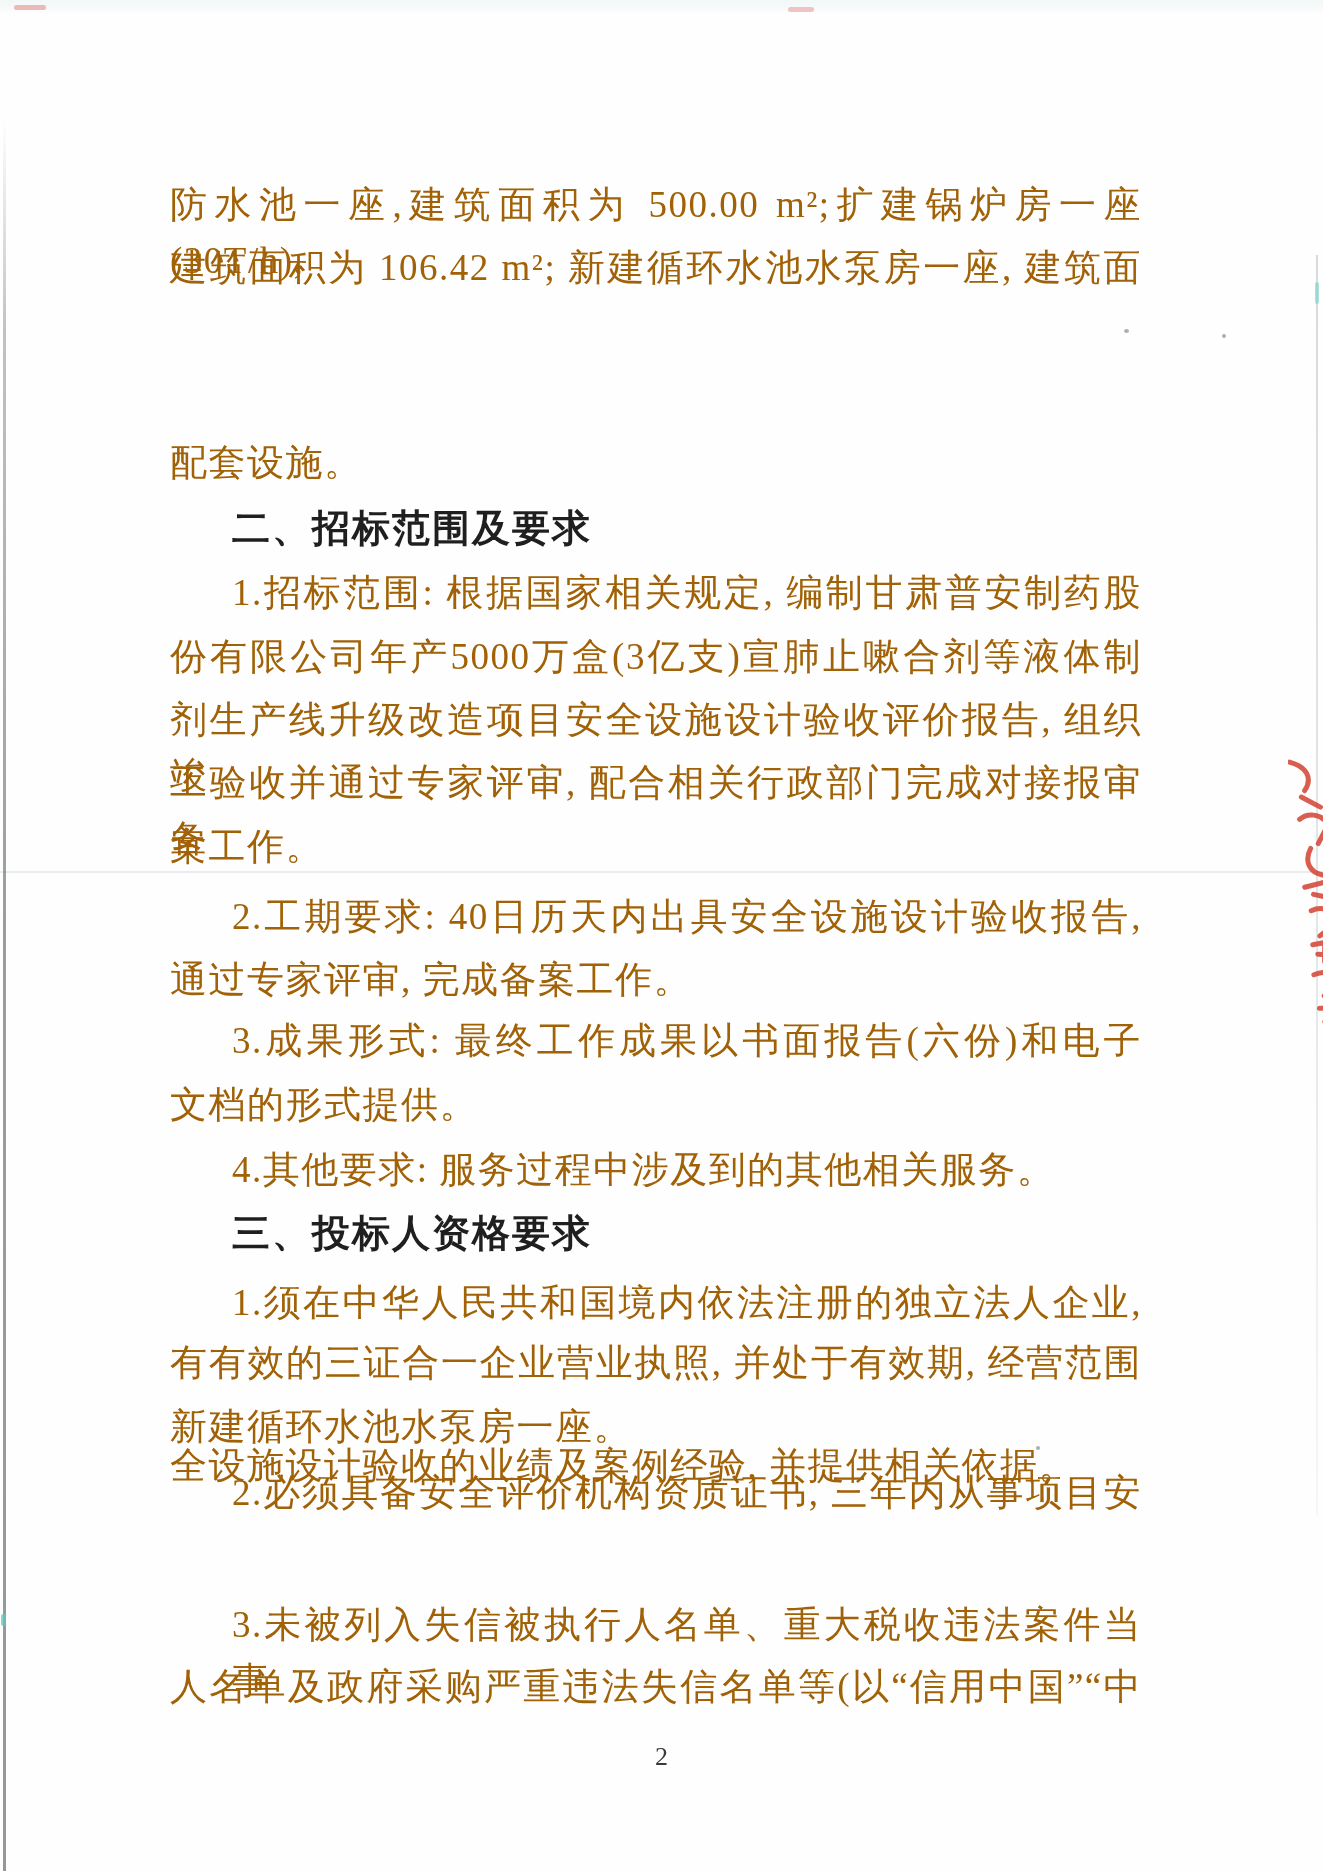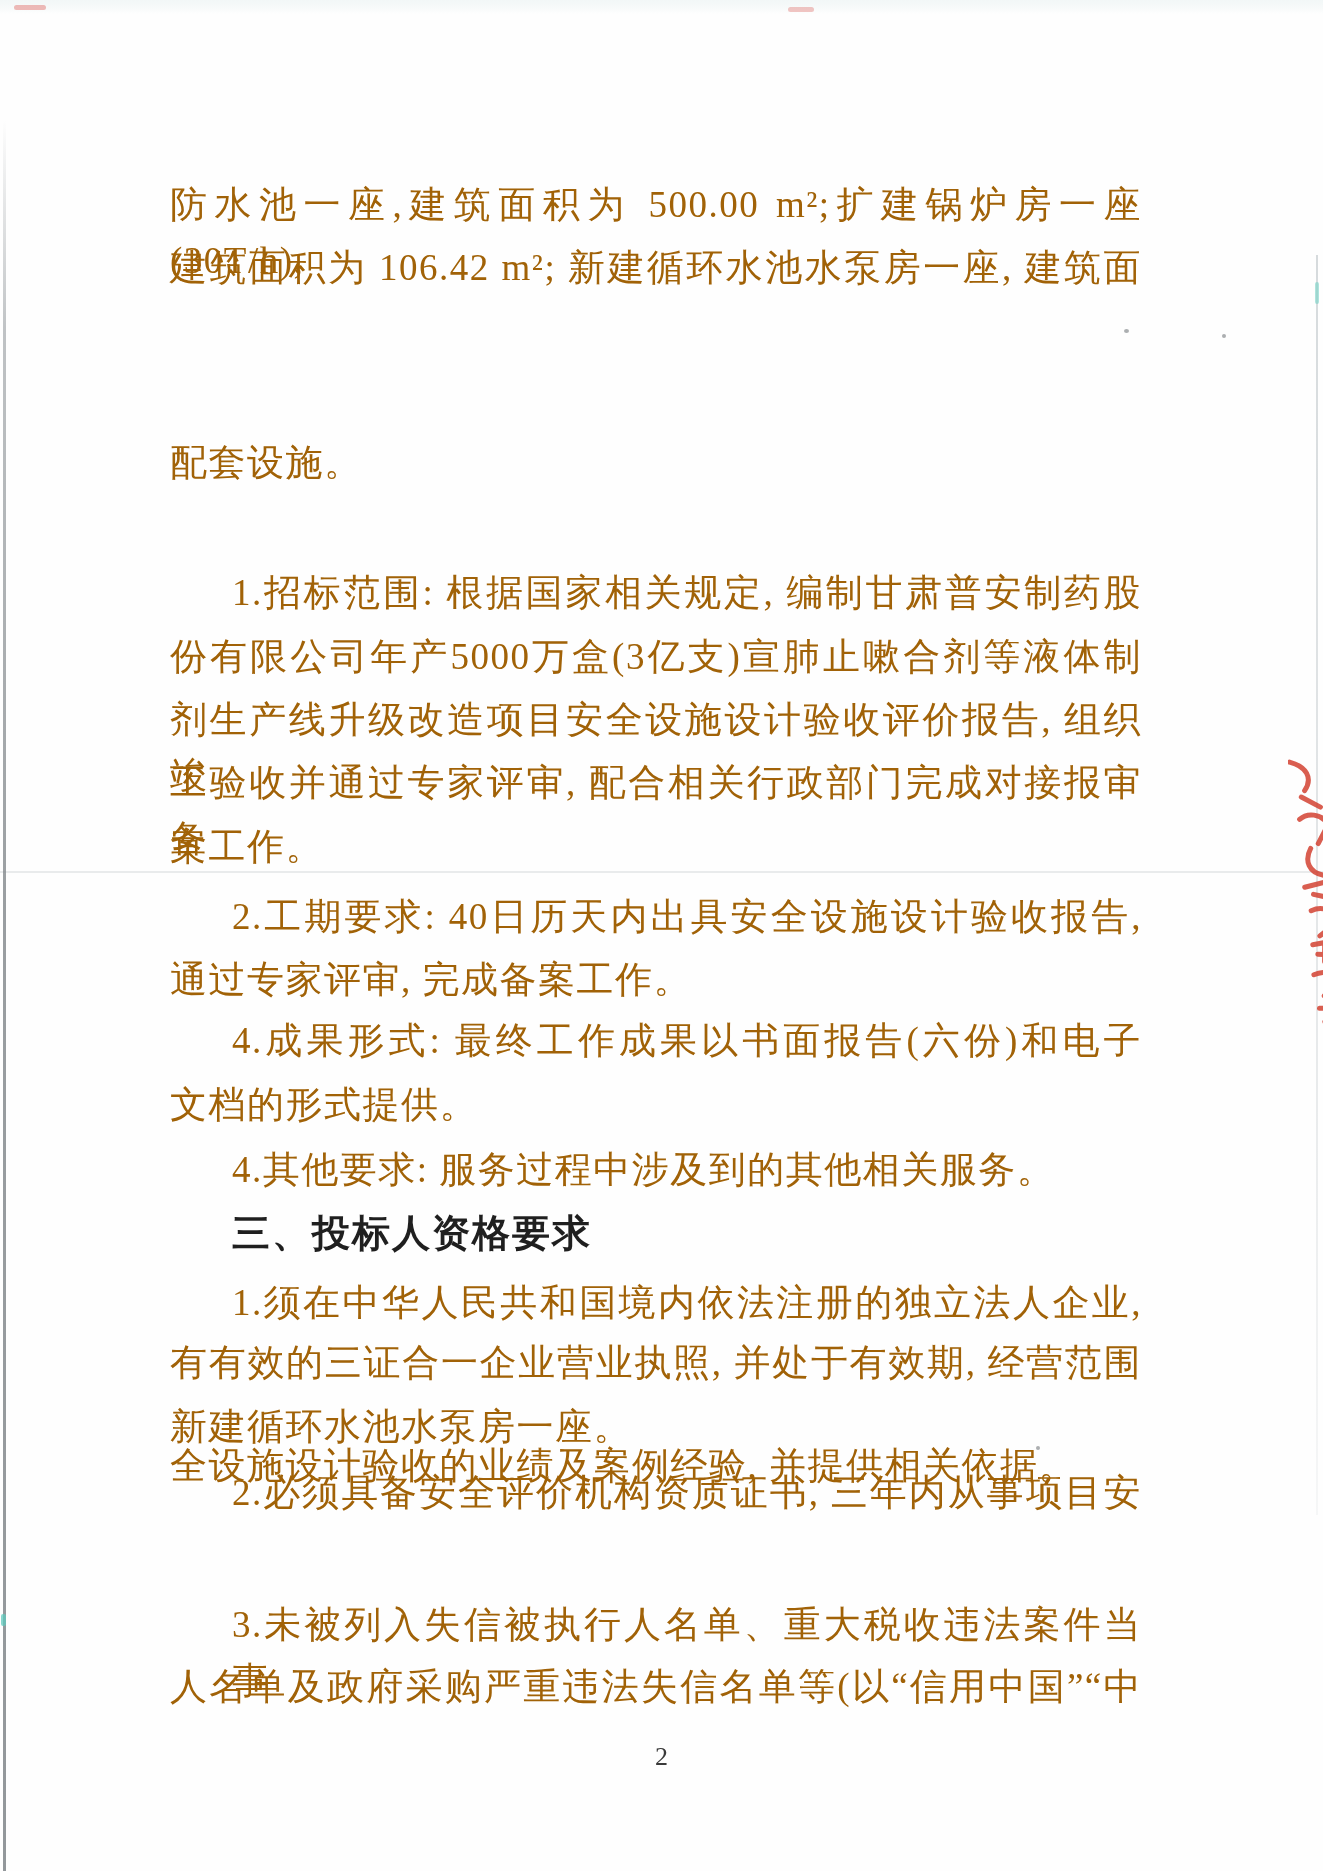--- a/index.html
+++ b/index.html
@@ -82,28 +82,29 @@
   <div class="teal-tick-right"></div>
   <div class="red-mark m1"></div>
   <div class="red-mark m2"></div>
   <div class="speck s1"></div>
   <div class="speck s2"></div>
   <div class="speck s3"></div>
 
   <div class="line just" style="top:177px">防水池一座,建筑面积为 500.00 m²;扩建锅炉房一座(30T/h),</div>
   <div class="line just" style="top:240px">建筑面积为 106.42 m²; 新建循环水池水泵房一座, 建筑面</div>
   <div class="line" style="top:435px">配套设施。</div>
+  <div class="line heading ind" style="top:500px">二、招标范围及要求</div>
   <div class="line just ind" style="top:565px">1.招标范围: 根据国家相关规定, 编制甘肃普安制药股</div>
   <div class="line just" style="top:629px">份有限公司年产5000万盒(3亿支)宣肺止嗽合剂等液体制</div>
   <div class="line just" style="top:692px">剂生产线升级改造项目安全设施设计验收评价报告, 组织竣</div>
   <div class="line just" style="top:755px">工验收并通过专家评审, 配合相关行政部门完成对接报审备</div>
   <div class="line" style="top:819px">案工作。</div>
   <div class="line just ind" style="top:889px">2.工期要求: 40日历天内出具安全设施设计验收报告,</div>
   <div class="line" style="top:952px">通过专家评审, 完成备案工作。</div>
-  <div class="line just ind" style="top:1013px">4.成果形式: 最终工作成果以书面报告(六份)和电子</div>
+  <div class="line just ind" style="top:1013px">3.成果形式: 最终工作成果以书面报告(六份)和电子</div>
   <div class="line" style="top:1077px">文档的形式提供。</div>
   <div class="line ind" style="top:1142px">4.其他要求: 服务过程中涉及到的其他相关服务。</div>
   <div class="line heading ind" style="top:1205px">三、投标人资格要求</div>
   <div class="line just ind" style="top:1275px">1.须在中华人民共和国境内依法注册的独立法人企业,</div>
   <div class="line just" style="top:1335px">有有效的三证合一企业营业执照, 并处于有效期, 经营范围</div>
   <div class="line" style="top:1399px">新建循环水池水泵房一座。</div>
   <div class="line just ind" style="top:1465px">2.必须具备安全评价机构资质证书, 三年内从事项目安</div>
   <div class="line" style="top:1438px">全设施设计验收的业绩及案例经验, 并提供相关依据。</div>
   <div class="line just ind" style="top:1597px">3.未被列入失信被执行人名单、重大税收违法案件当事</div>
   <div class="line just" style="top:1659px">人名单及政府采购严重违法失信名单等(以“信用中国”“中</div>

